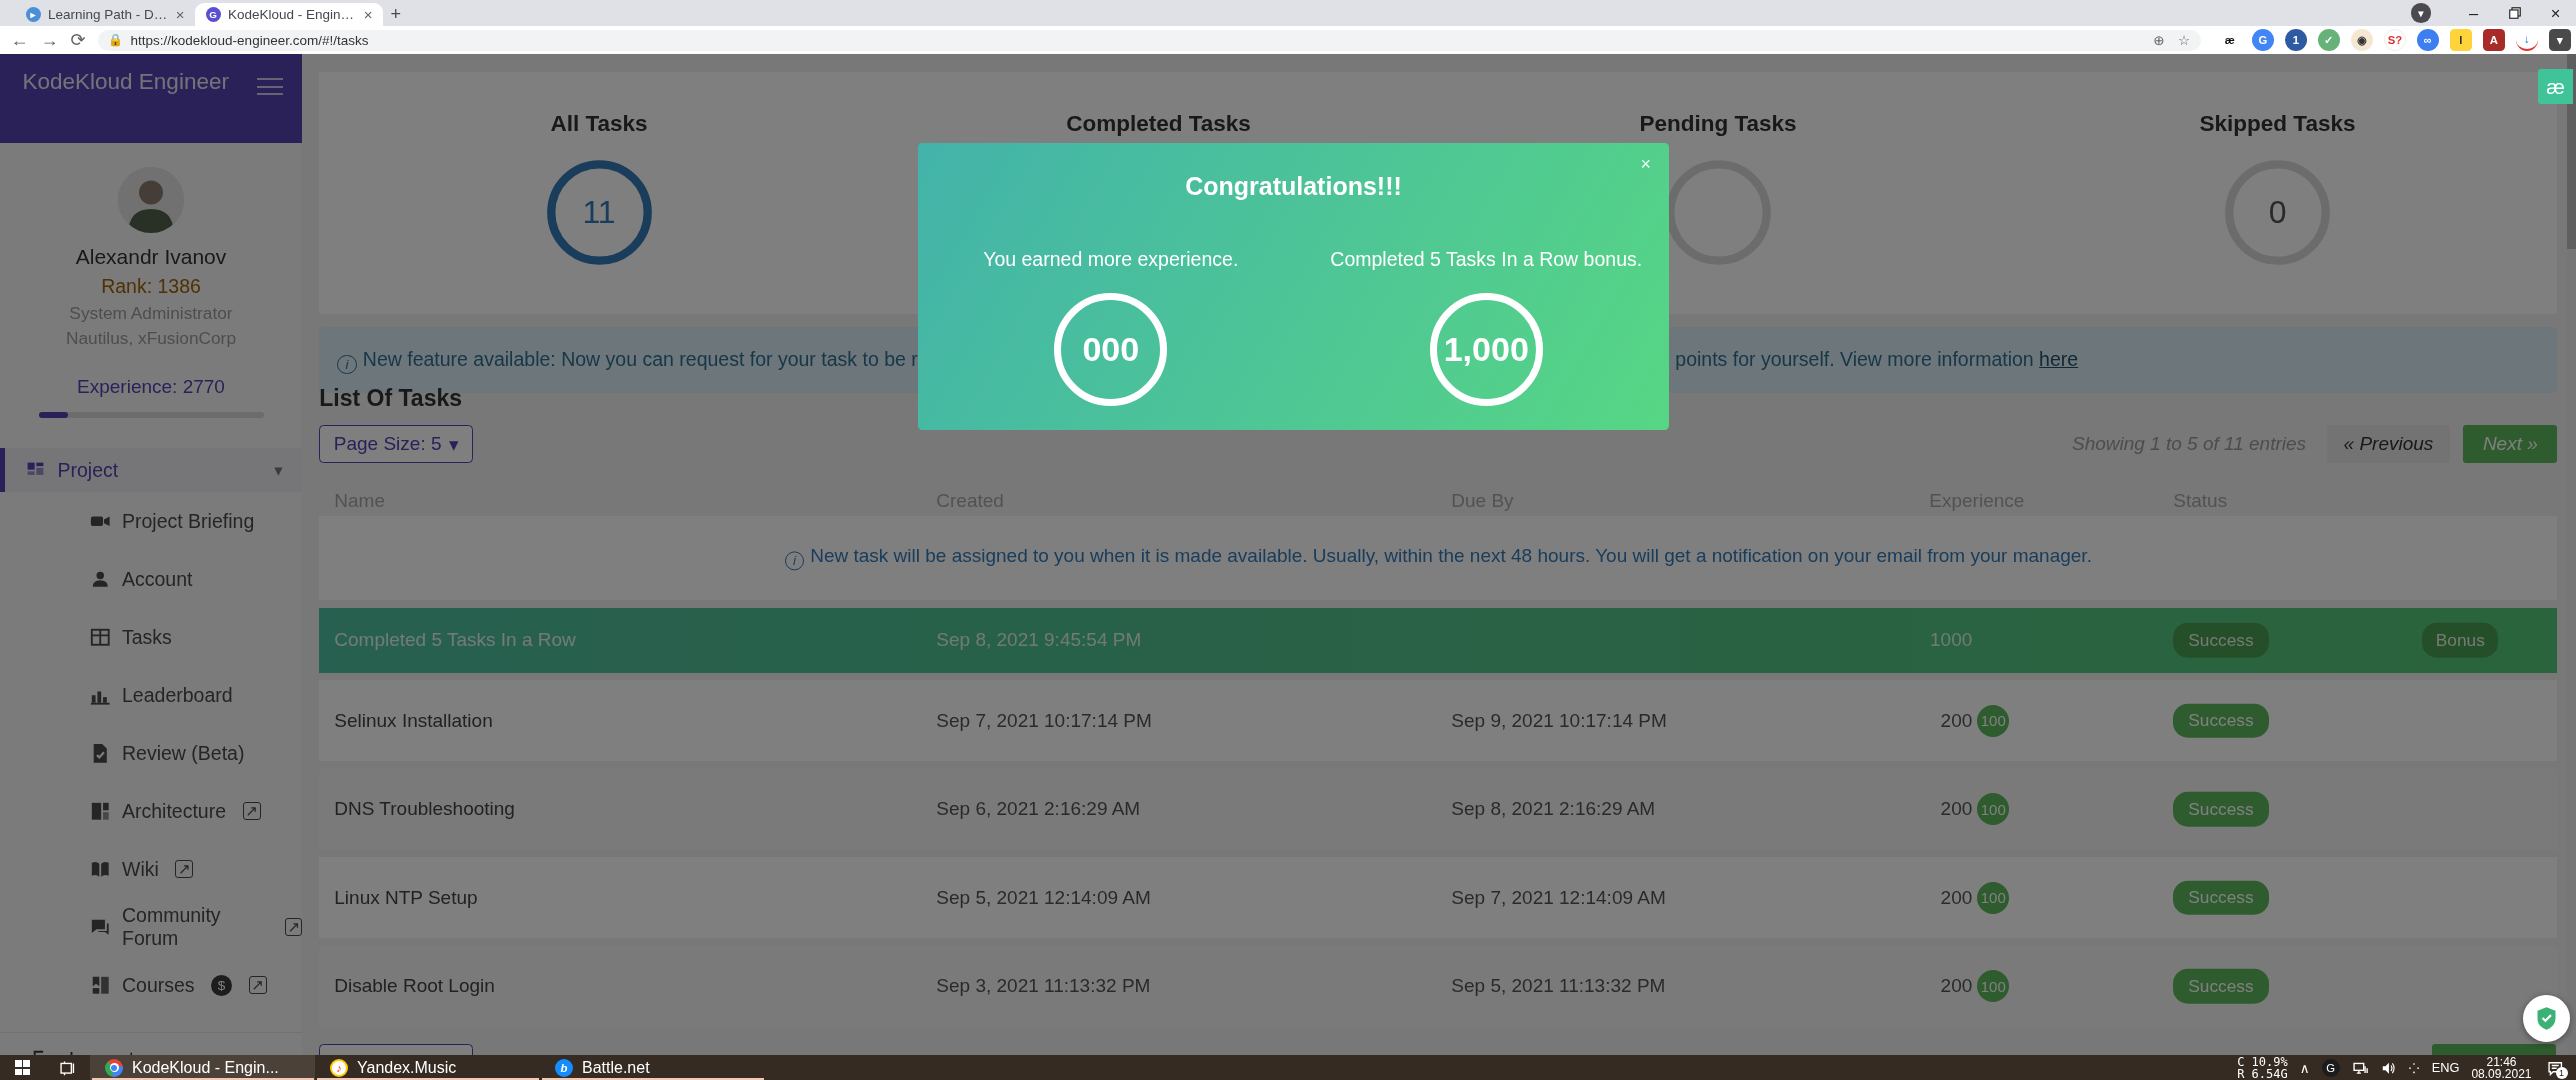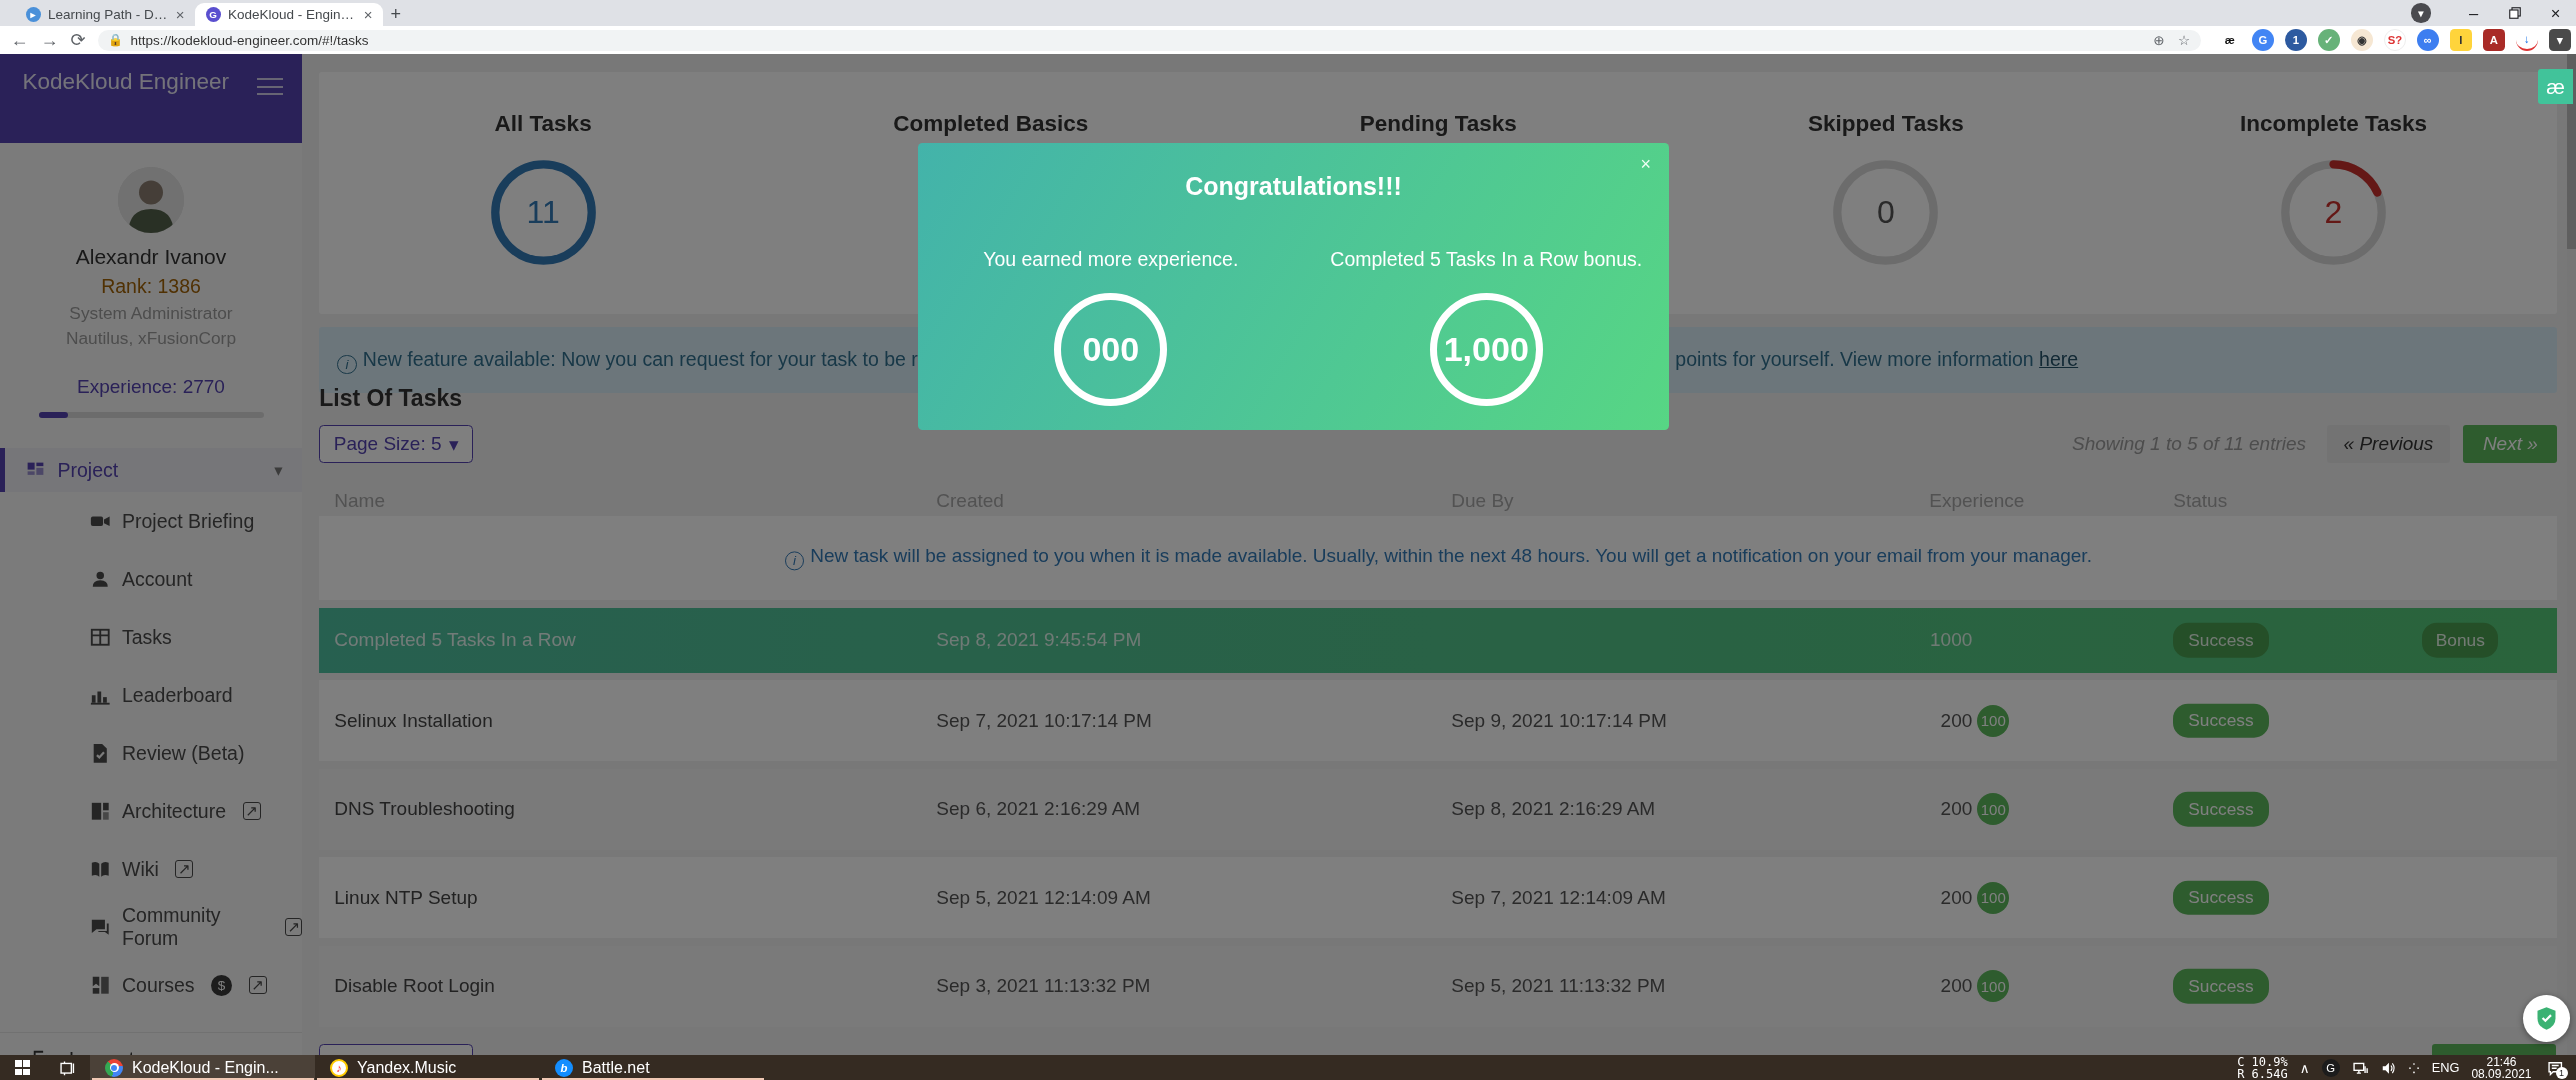--- a/index.html
+++ b/index.html
@@ -332,21 +332,21 @@
         <div class="stat">
           <div class="slabel">All Tasks</div>
           <div class="ringwrap">
             <svg width="113" height="113" viewBox="0 0 150 150">
                 <circle cx="75" cy="75" r="64" fill="none" stroke="#337ab7" stroke-width="11"></circle>
               </svg>
             <span class="num" style="color:#337ab7">11</span>
           </div>
         </div>
         <div class="stat">
-          <div class="slabel">Completed Basics</div>
+          <div class="slabel">Completed Tasks</div>
           <div class="ringwrap">
             <svg width="113" height="113" viewBox="0 0 150 150">
                 <circle cx="75" cy="75" r="64" fill="none" stroke="#5cb85c" stroke-width="11"></circle>
               </svg>
             <span class="num" style="color:#5cb85c"></span>
           </div>
         </div>
         <div class="stat">
           <div class="slabel">Pending Tasks</div>
           <div class="ringwrap">
@@ -356,30 +356,20 @@
             <span class="num" style="color:#555"></span>
           </div>
         </div>
         <div class="stat">
           <div class="slabel">Skipped Tasks</div>
           <div class="ringwrap">
             <svg width="113" height="113" viewBox="0 0 150 150">
                 <circle cx="75" cy="75" r="64" fill="none" stroke="#d9d9d9" stroke-width="11"></circle>
               </svg>
             <span class="num" style="color:#555">0</span>
-          </div>
-        </div>
-        <div class="stat">
-          <div class="slabel">Incomplete Tasks</div>
-          <div class="ringwrap">
-            <svg width="113" height="113" viewBox="0 0 150 150">
-              <circle cx="75" cy="75" r="64" fill="none" stroke="#d9d9d9" stroke-width="11"></circle>
-              <circle cx="75" cy="75" r="64" fill="none" stroke="#c9302c" stroke-width="11" stroke-dasharray="73 402" transform="rotate(-90 75 75)" stroke-linecap="round"></circle>
-            </svg>
-            <span class="num" style="color:#c9302c">2</span>
           </div>
         </div>
       </div>
 
       <div class="banner">
         <span class="frag1"><span class="iinfo">i</span><span>New feature available: Now you can request for your task to be reviewed if failed. Click on the Re</span></span>
         <span class="frag2"><span>points for yourself. View more information</span> <a>here</a></span>
       </div>
 
       <div class="list-title">List Of Tasks</div>

